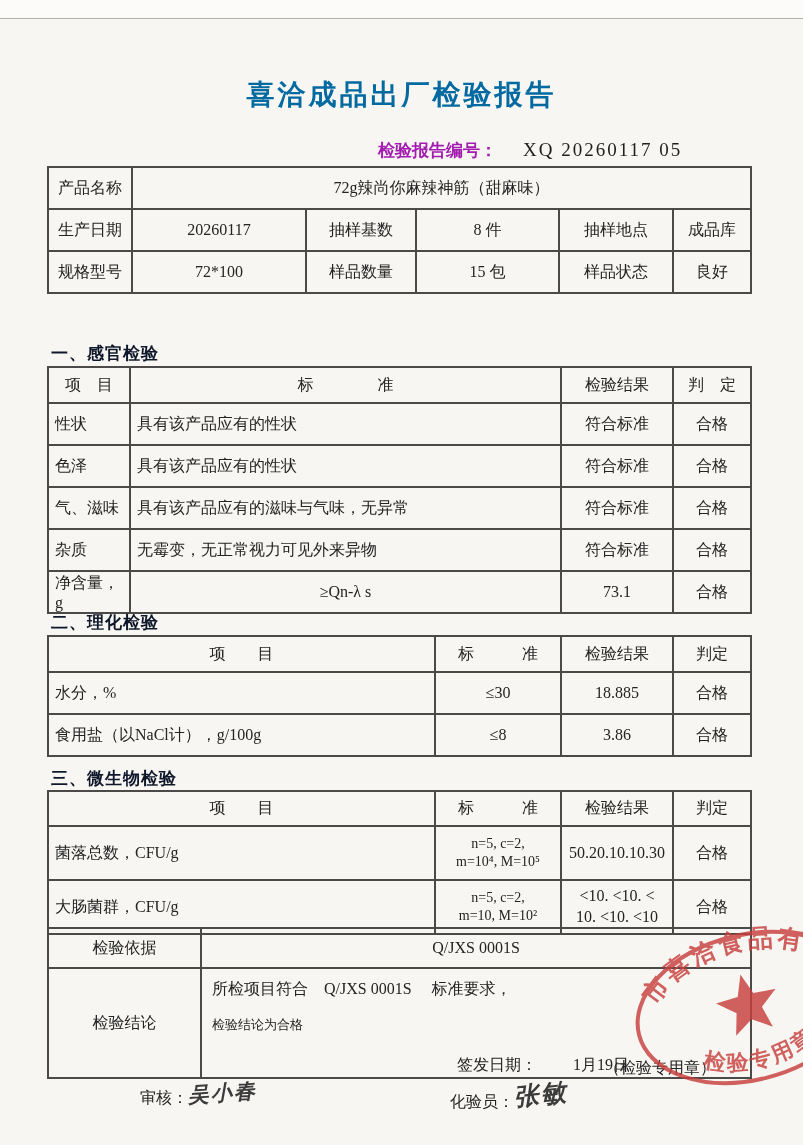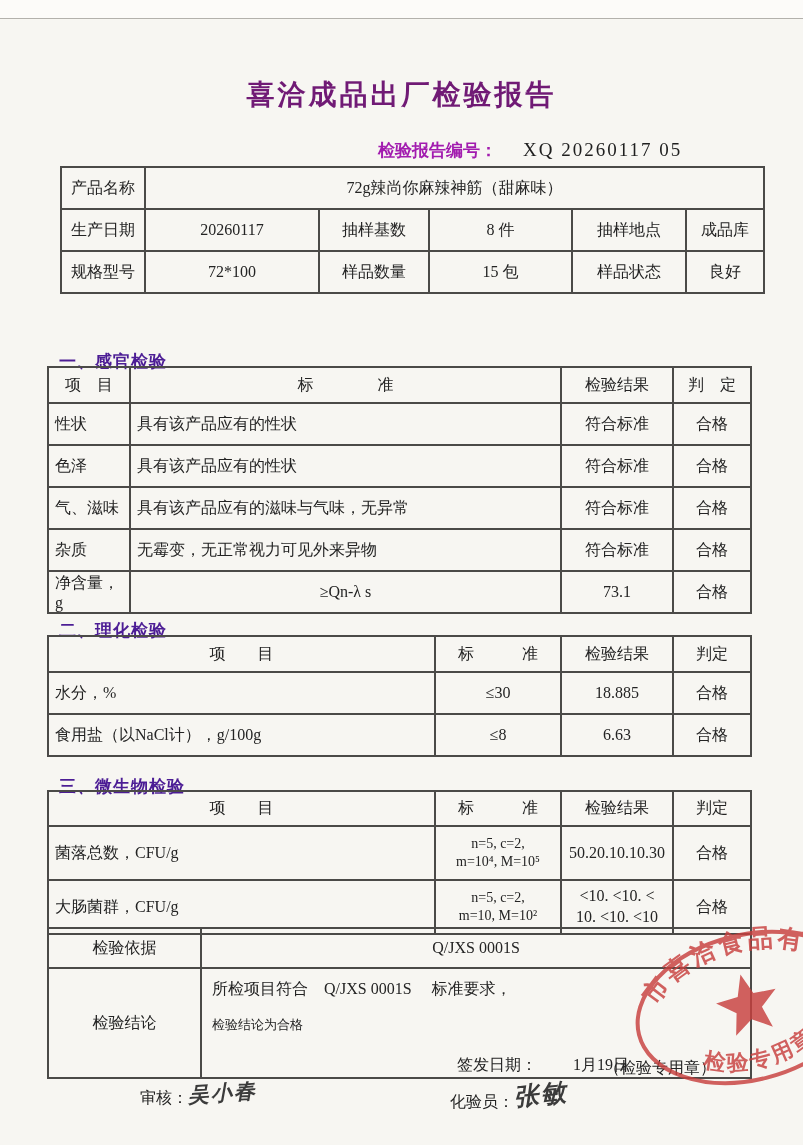--- a/index.html
+++ b/index.html
@@ -6,36 +6,36 @@
   .page{
     position:relative;width:803px;height:1145px;margin:0 auto;
     background:#f7f6f2;overflow:hidden;color:#232323;
     font-family:"Liberation Serif","DejaVu Serif",serif;
   }
   .scan-top{position:absolute;top:0;left:0;width:803px;height:18px;
     background:#fcfbf9;border-bottom:1px solid #b3b1ac;}
   .title{
     position:absolute;top:76px;left:0;width:803px;margin:0;text-align:center;
     font-family:"Liberation Sans","DejaVu Sans",sans-serif;
-    font-size:28px;font-weight:bold;letter-spacing:3px;color:#701a75;
+    font-size:28px;font-weight:bold;letter-spacing:3px;color:#0369a1;
   }
   .report-line{position:absolute;top:139px;left:378px;font-size:17px;white-space:nowrap;}
   .report-label{font-family:"Liberation Sans","DejaVu Sans",sans-serif;font-weight:bold;color:#a21caf;}
   .report-value{font-size:19px;margin-left:26px;letter-spacing:2px;color:#1f1f1f;}
 
   table{border-collapse:collapse;table-layout:fixed;position:absolute;}
   td{border:2px solid #4b4a48;text-align:center;font-size:16px;padding:0 6px;
      overflow:hidden;color:#242424;}
   .al{text-align:left;}
   .section-heading{
-    position:absolute;left:47px;margin:12px;
+    position:absolute;left:47px;margin:4px;
     font-family:"Liberation Sans","DejaVu Sans",sans-serif;
-    font-size:17px;font-weight:bold;color:#4c1d95;letter-spacing:1px;
-  }
-  .t-info{top:166px;left:60px;width:705px;padding-left:40px;}
+    font-size:17px;font-weight:bold;color:#0f172a;letter-spacing:1px;
+  }
+  .t-info{top:166px;left:47px;width:705px;padding-left:40px;}
   .t-info td{height:40px;}
   .t-sensory{top:366px;left:47px;width:705px;}
   .t-sensory td{height:40px;}
   .t-sensory .hdr td{height:34px;}
   .t-phys{top:635px;left:47px;width:705px;}
   .t-phys td{height:40px;}
   .t-phys .hdr td{height:34px;}
   .t-micro{top:790px;left:47px;width:705px;}
   .t-micro .hdr td{height:33px;}
   .t-micro td{height:52px;}
@@ -172,21 +172,21 @@
     </tr>
     <tr>
       <td class="al">水分，%</td>
       <td>≤30</td>
       <td>18.885</td>
       <td>合格</td>
     </tr>
     <tr>
       <td class="al">食用盐（以NaCl计），g/100g</td>
       <td>≤8</td>
-      <td>6.63</td>
+      <td>3.86</td>
       <td>合格</td>
     </tr>
   </tbody>
     </table>
 
   <h2 class="section-heading" style="top:763px;">三、微生物检验</h2>
   <table class="t-micro">
     <colgroup>
         <col style="width:387px">
         <col style="width:126px">

